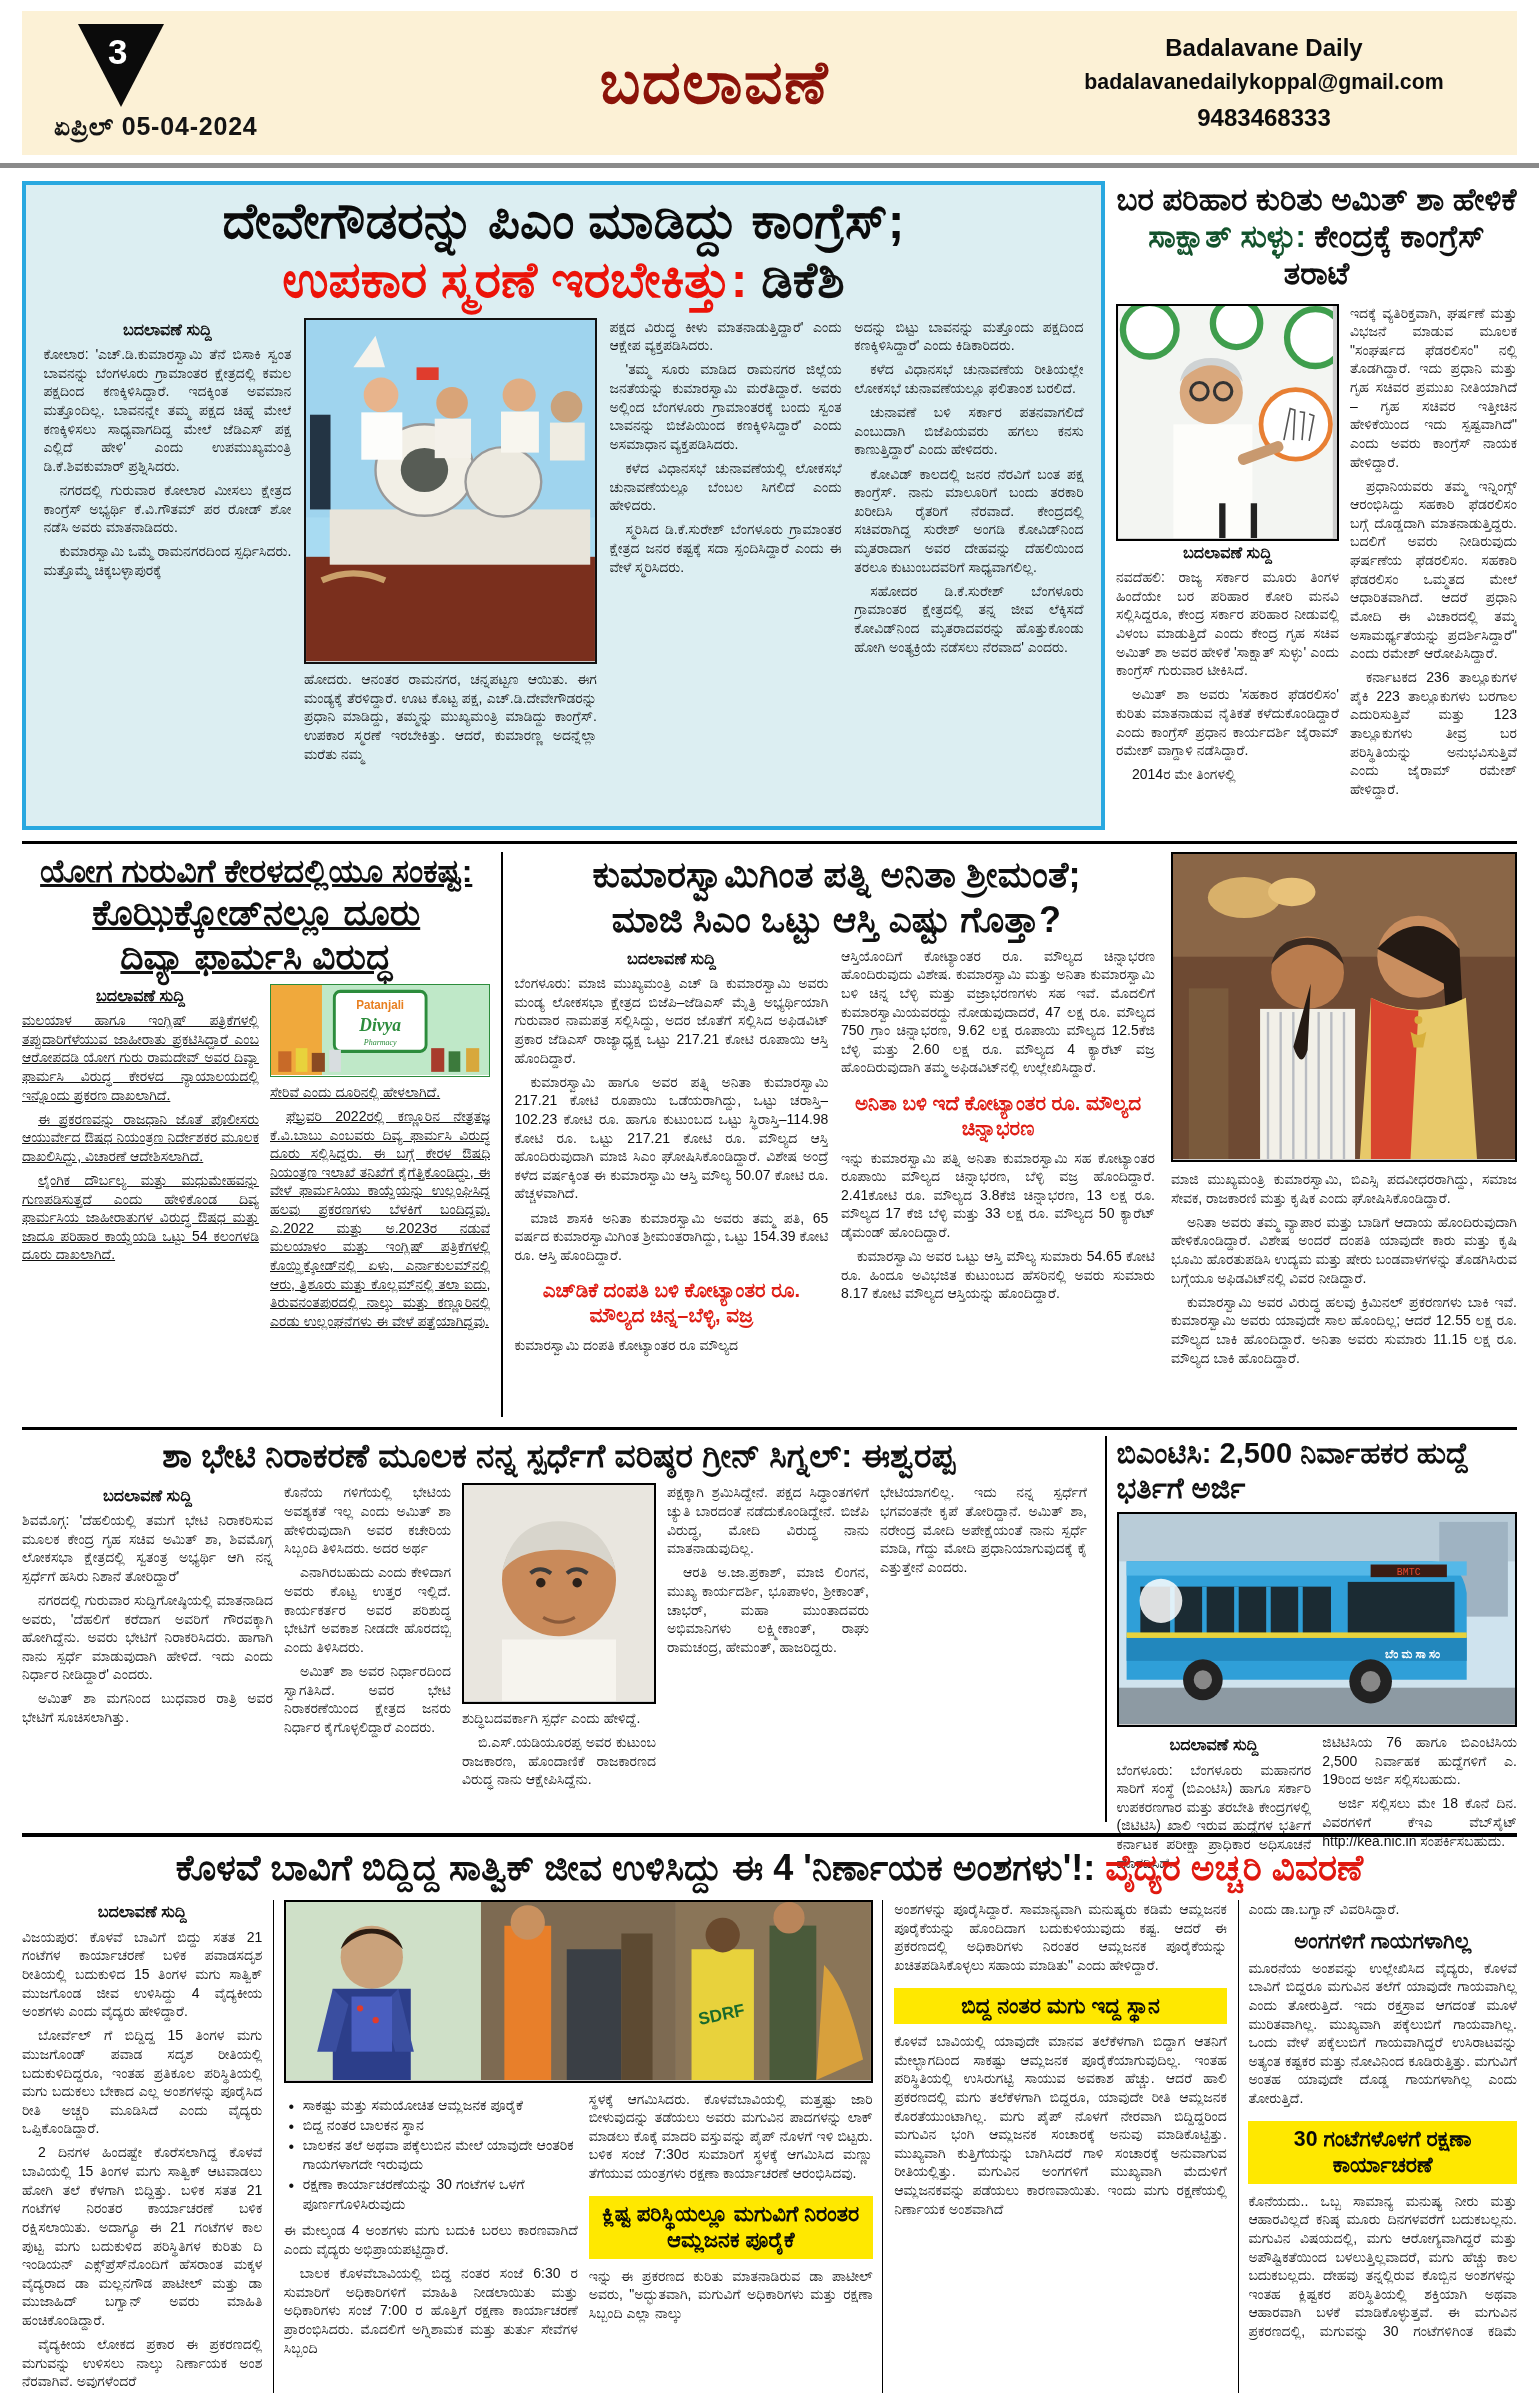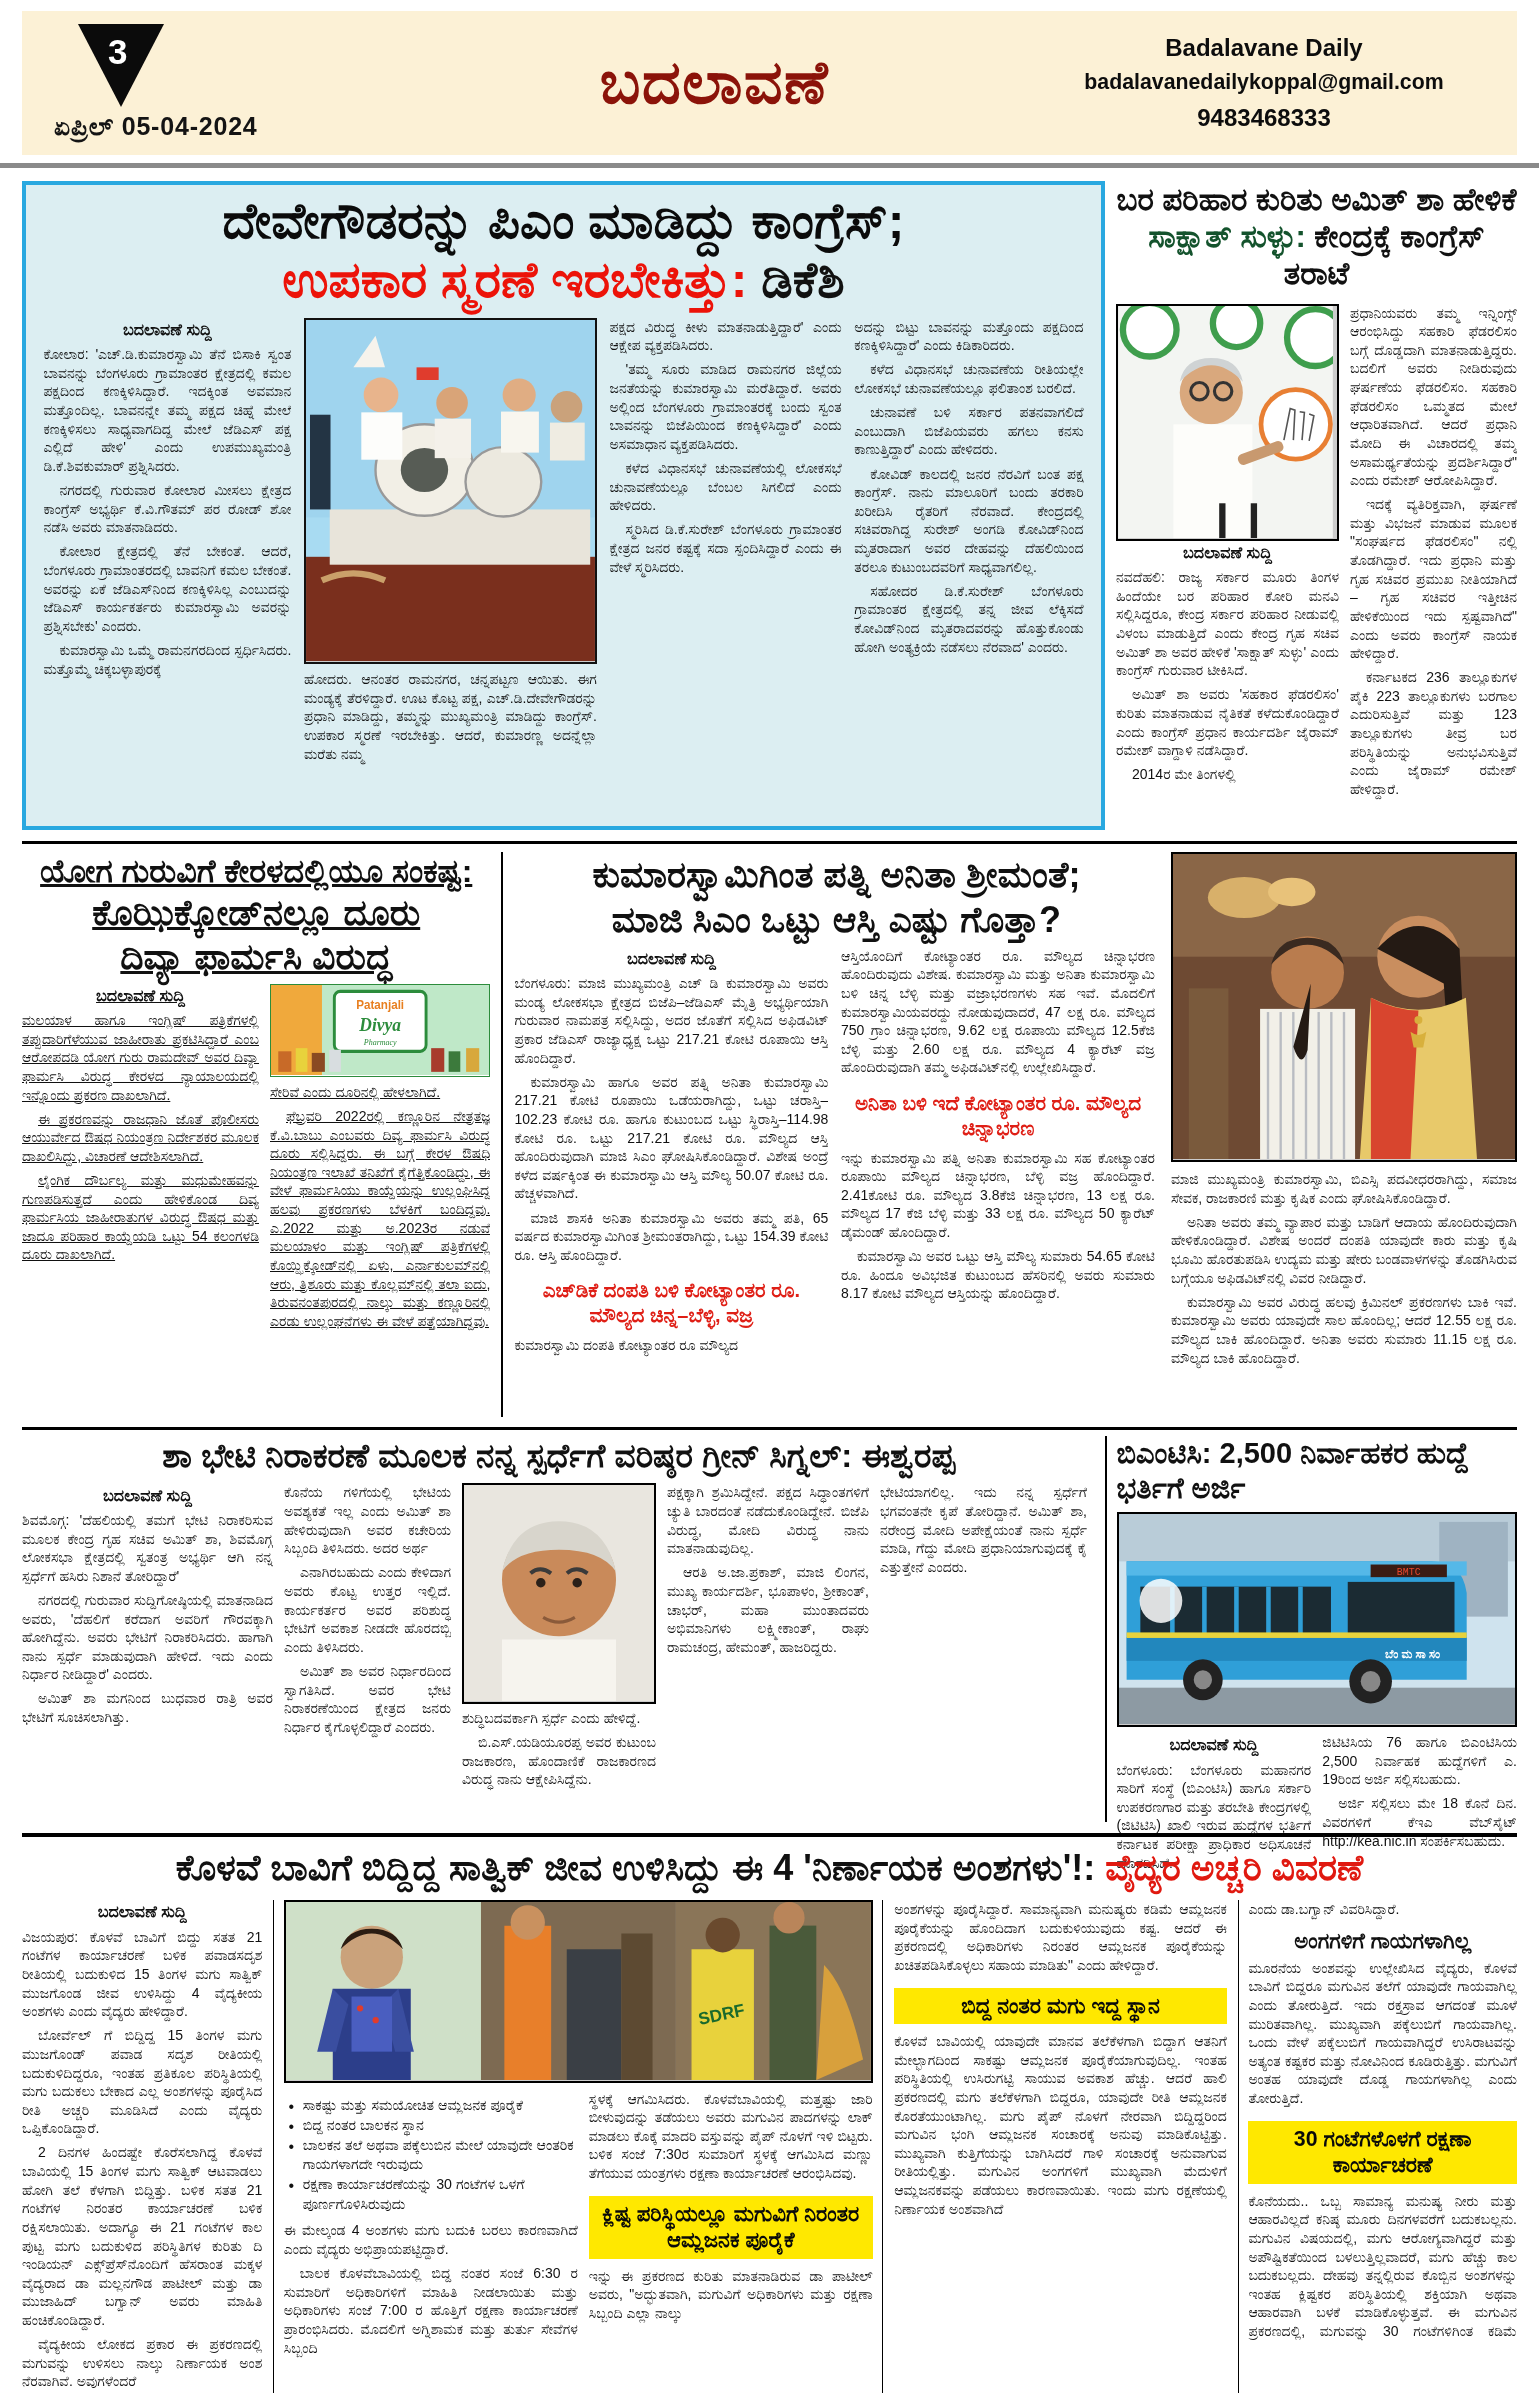--- a/index.html
+++ b/index.html
@@ -159,21 +159,20 @@
 
     <article class="lead-box">
       <h1 class="lead-h1">ದೇವೇಗೌಡರನ್ನು ಪಿಎಂ ಮಾಡಿದ್ದು ಕಾಂಗ್ರೆಸ್;</h1>
       <h1 class="lead-h2"><span class="red">ಉಪಕಾರ ಸ್ಮರಣೆ ಇರಬೇಕಿತ್ತು:</span><span> ಡಿಕೆಶಿ</span></h1>
       <div class="lead-cols">
         <div class="lead-c1">
           <div class="byline">ಬದಲಾವಣೆ ಸುದ್ದಿ</div>
           <div class="col" style="height:442px">
               <p>ಕೋಲಾರ: 'ಎಚ್.ಡಿ.ಕುಮಾರಸ್ವಾಮಿ ತೆನೆ ಬಿಸಾಕಿ ಸ್ವಂತ ಬಾವನನ್ನು ಬೆಂಗಳೂರು ಗ್ರಾಮಾಂತರ ಕ್ಷೇತ್ರದಲ್ಲಿ ಕಮಲ ಪಕ್ಷದಿಂದ ಕಣಕ್ಕಿಳಿಸಿದ್ದಾರೆ. ಇದಕ್ಕಿಂತ ಅವಮಾನ ಮತ್ತೊಂದಿಲ್ಲ. ಬಾವನನ್ನೇ ತಮ್ಮ ಪಕ್ಷದ ಚಿಹ್ನೆ ಮೇಲೆ ಕಣಕ್ಕಿಳಿಸಲು ಸಾಧ್ಯವಾಗದಿದ್ದ ಮೇಲೆ ಜೆಡಿಎಸ್ ಪಕ್ಷ ಎಲ್ಲಿದೆ ಹೇಳಿ' ಎಂದು ಉಪಮುಖ್ಯಮಂತ್ರಿ ಡಿ.ಕೆ.ಶಿವಕುಮಾರ್ ಪ್ರಶ್ನಿಸಿದರು.</p>
               <p>ನಗರದಲ್ಲಿ ಗುರುವಾರ ಕೋಲಾರ ಮೀಸಲು ಕ್ಷೇತ್ರದ ಕಾಂಗ್ರೆಸ್ ಅಭ್ಯರ್ಥಿ ಕೆ.ವಿ.ಗೌತಮ್ ಪರ ರೋಡ್ ಶೋ ನಡೆಸಿ ಅವರು ಮಾತನಾಡಿದರು.</p>
-              <p>ಕೋಲಾರ ಕ್ಷೇತ್ರದಲ್ಲಿ ತೆನೆ ಬೇಕಂತೆ. ಆದರೆ, ಬೆಂಗಳೂರು ಗ್ರಾಮಾಂತರದಲ್ಲಿ ಬಾವನಿಗೆ ಕಮಲ ಬೇಕಂತೆ. ಅವರನ್ನು ಏಕೆ ಜೆಡಿಎಸ್‌ನಿಂದ ಕಣಕ್ಕಿಳಿಸಿಲ್ಲ ಎಂಬುದನ್ನು ಜೆಡಿಎಸ್ ಕಾರ್ಯಕರ್ತರು ಕುಮಾರಸ್ವಾಮಿ ಅವರನ್ನು ಪ್ರಶ್ನಿಸಬೇಕು' ಎಂದರು.</p>
               <p>ಕುಮಾರಸ್ವಾಮಿ ಒಮ್ಮೆ ರಾಮನಗರದಿಂದ ಸ್ಪರ್ಧಿಸಿದರು. ಮತ್ತೊಮ್ಮೆ ಚಿಕ್ಕಬಳ್ಳಾಪುರಕ್ಕೆ</p>
             </div>
         </div>
         <div class="lead-mid">
           <div class="lead-photo-frame photo-frame">
             <svg width="289" height="341" viewBox="0 0 366 432" aria-hidden="true">
               <rect width="366" height="432" fill="#a8dbf2"></rect>
               <rect y="0" width="366" height="250" fill="#9fd4ee"></rect>
               <rect x="0" y="300" width="366" height="132" fill="#7a2f1d"></rect>
               <rect x="30" y="240" width="330" height="70" fill="#e8e4da"></rect>
@@ -242,22 +241,22 @@
             </svg>
           </div>
           <div class="byline">ಬದಲಾವಣೆ ಸುದ್ದಿ</div>
           <div class="col" style="height:294px">
               <p>ನವದೆಹಲಿ: ರಾಜ್ಯ ಸರ್ಕಾರ ಮೂರು ತಿಂಗಳ ಹಿಂದೆಯೇ ಬರ ಪರಿಹಾರ ಕೋರಿ ಮನವಿ ಸಲ್ಲಿಸಿದ್ದರೂ, ಕೇಂದ್ರ ಸರ್ಕಾರ ಪರಿಹಾರ ನೀಡುವಲ್ಲಿ ವಿಳಂಬ ಮಾಡುತ್ತಿದೆ ಎಂದು ಕೇಂದ್ರ ಗೃಹ ಸಚಿವ ಅಮಿತ್ ಶಾ ಅವರ ಹೇಳಿಕೆ 'ಸಾಕ್ಷಾತ್ ಸುಳ್ಳು' ಎಂದು ಕಾಂಗ್ರೆಸ್ ಗುರುವಾರ ಟೀಕಿಸಿದೆ.</p>
               <p>ಅಮಿತ್ ಶಾ ಅವರು 'ಸಹಕಾರ ಫೆಡರಲಿಸಂ' ಕುರಿತು ಮಾತನಾಡುವ ನೈತಿಕತೆ ಕಳೆದುಕೊಂಡಿದ್ದಾರೆ ಎಂದು ಕಾಂಗ್ರೆಸ್ ಪ್ರಧಾನ ಕಾರ್ಯದರ್ಶಿ ಜೈರಾಮ್ ರಮೇಶ್ ವಾಗ್ದಾಳಿ ನಡೆಸಿದ್ದಾರೆ.</p>
               <p>2014ರ ಮೇ ತಿಂಗಳಲ್ಲಿ</p>
             </div>
         </div>
         <div class="drought-right col" style="height:608px">
+            <p>ಇದಕ್ಕೆ ವ್ಯತಿರಿಕ್ತವಾಗಿ, ಘರ್ಷಣೆ ಮತ್ತು ವಿಭಜನೆ ಮಾಡುವ ಮೂಲಕ "ಸಂಘರ್ಷದ ಫೆಡರಲಿಸಂ" ನಲ್ಲಿ ತೊಡಗಿದ್ದಾರೆ. ಇದು ಪ್ರಧಾನಿ ಮತ್ತು ಗೃಹ ಸಚಿವರ ಪ್ರಮುಖ ನೀತಿಯಾಗಿದೆ – ಗೃಹ ಸಚಿವರ ಇತ್ತೀಚಿನ ಹೇಳಿಕೆಯಿಂದ ಇದು ಸ್ಪಷ್ಟವಾಗಿದೆ" ಎಂದು ಅವರು ಕಾಂಗ್ರೆಸ್ ನಾಯಕ ಹೇಳಿದ್ದಾರೆ.</p>
             <p>ಪ್ರಧಾನಿಯವರು ತಮ್ಮ ಇನ್ನಿಂಗ್ಸ್ ಆರಂಭಿಸಿದ್ದು ಸಹಕಾರಿ ಫೆಡರಲಿಸಂ ಬಗ್ಗೆ ದೊಡ್ಡದಾಗಿ ಮಾತನಾಡುತ್ತಿದ್ದರು. ಬದಲಿಗೆ ಅವರು ನೀಡಿರುವುದು ಘರ್ಷಣೆಯ ಫೆಡರಲಿಸಂ. ಸಹಕಾರಿ ಫೆಡರಲಿಸಂ ಒಮ್ಮತದ ಮೇಲೆ ಆಧಾರಿತವಾಗಿದೆ. ಆದರೆ ಪ್ರಧಾನಿ ಮೋದಿ ಈ ವಿಚಾರದಲ್ಲಿ ತಮ್ಮ ಅಸಾಮರ್ಥ್ಯತೆಯನ್ನು ಪ್ರದರ್ಶಿಸಿದ್ದಾರೆ" ಎಂದು ರಮೇಶ್ ಆರೋಪಿಸಿದ್ದಾರೆ.</p>
-            <p>ಇದಕ್ಕೆ ವ್ಯತಿರಿಕ್ತವಾಗಿ, ಘರ್ಷಣೆ ಮತ್ತು ವಿಭಜನೆ ಮಾಡುವ ಮೂಲಕ "ಸಂಘರ್ಷದ ಫೆಡರಲಿಸಂ" ನಲ್ಲಿ ತೊಡಗಿದ್ದಾರೆ. ಇದು ಪ್ರಧಾನಿ ಮತ್ತು ಗೃಹ ಸಚಿವರ ಪ್ರಮುಖ ನೀತಿಯಾಗಿದೆ – ಗೃಹ ಸಚಿವರ ಇತ್ತೀಚಿನ ಹೇಳಿಕೆಯಿಂದ ಇದು ಸ್ಪಷ್ಟವಾಗಿದೆ" ಎಂದು ಅವರು ಕಾಂಗ್ರೆಸ್ ನಾಯಕ ಹೇಳಿದ್ದಾರೆ.</p>
             <p>ಕರ್ನಾಟಕದ 236 ತಾಲ್ಲೂಕುಗಳ ಪೈಕಿ 223 ತಾಲ್ಲೂಕುಗಳು ಬರಗಾಲ ಎದುರಿಸುತ್ತಿವೆ ಮತ್ತು 123 ತಾಲ್ಲೂಕುಗಳು ತೀವ್ರ ಬರ ಪರಿಸ್ಥಿತಿಯನ್ನು ಅನುಭವಿಸುತ್ತಿವೆ ಎಂದು ಜೈರಾಮ್ ರಮೇಶ್ ಹೇಳಿದ್ದಾರೆ.</p>
           </div>
       </div>
     </article>
   </section>
 
   <section class="mid-band">
 
     <article class="yoga">
       <h2 class="yoga-h">ಯೋಗ ಗುರುವಿಗೆ ಕೇರಳದಲ್ಲಿಯೂ ಸಂಕಷ್ಟ:</h2>

